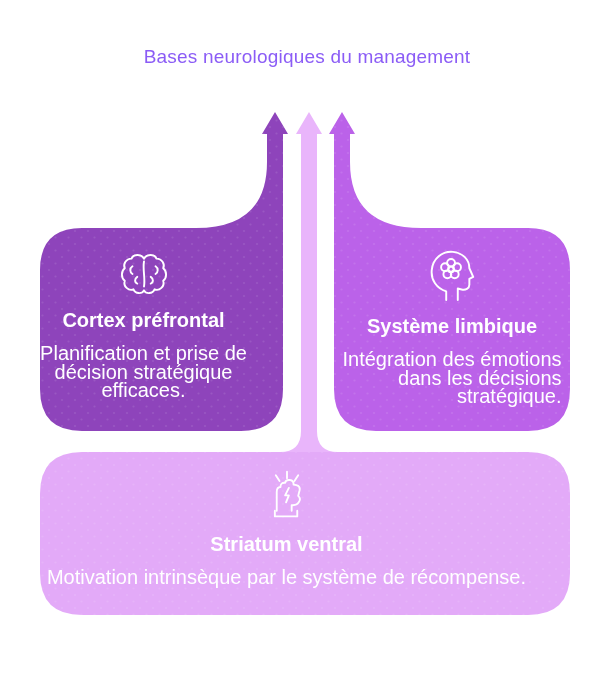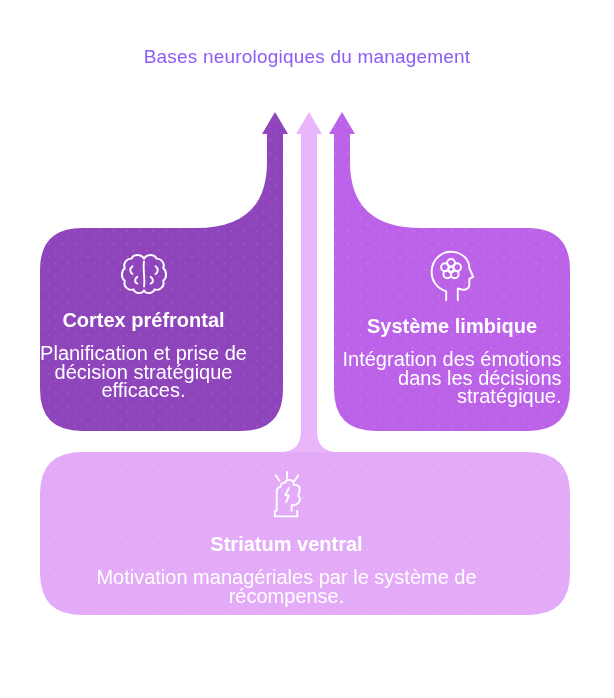--- a/index.html
+++ b/index.html
@@ -137,17 +137,17 @@
       <path d="M 26,6 L 26,13"></path>
       <path d="M 38,10 L 34,16"></path>
       <path d="M 15,48 L 15,28 Q 15,22.5 19,22.5 Q 19,17.5 24,18 Q 24.5,14.5 29,15
                Q 33.5,15.5 33,20 L 36,20.5 Q 40.5,21.5 39.5,26 L 38,32 Q 41.5,35 38.5,39
                Q 36.5,42.5 31,42 L 31,48"></path>
       <path d="M 28,23.5 L 24,31.5 L 28,31.5 L 25,39"></path>
       <path d="M 13,48 L 13,54 L 37,54 L 37,48"></path>
     </svg>
     <div class="card-title">Striatum ventral</div>
     <div class="card-desc">
-      <div>Motivation managériales par le système de récompense.</div>
+      <div>Motivation intrinsèque par le système de récompense.</div>
     </div>
   </div>
 
 </div>
 
 </body></html>

